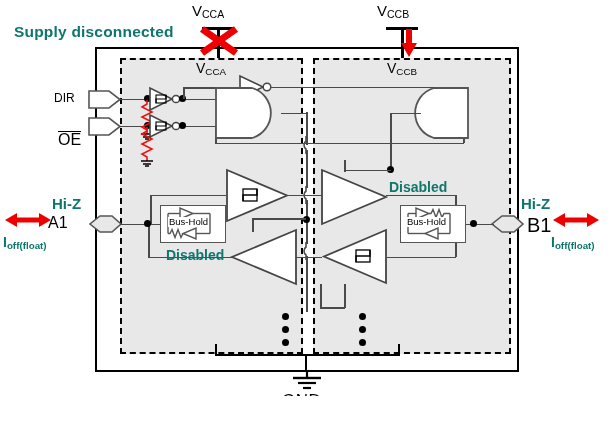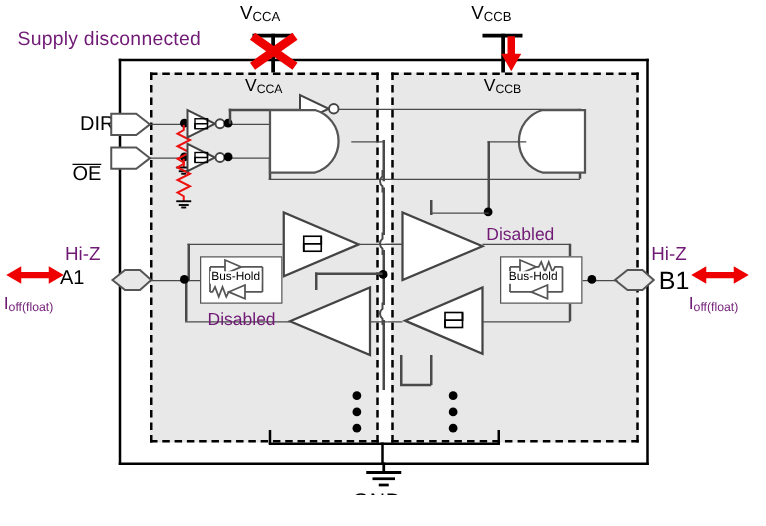--- a/index.html
+++ b/index.html
@@ -7,21 +7,21 @@
   body{font-family:"Liberation Sans", sans-serif;}
   #stage{
     position:relative;
     width:613px;height:396px;
     background:#ffffff;
     overflow:hidden;
   }
   .abs{position:absolute;}
   
   .lbl{position:absolute;white-space:nowrap;line-height:1;}
-  .red{color:#701a75;font-weight:normal;text-align:center;}
+  .red{color:#0f766e;font-weight:bold;text-align:center;}
   .blk{color:#000000;}
   .sub{font-size:0.70em;vertical-align:-0.18em;letter-spacing:0px;}
   .ovl{border-top:1.6px solid #000;display:inline-block;padding-top:0px;line-height:1.05;}
   
   .hline{position:absolute;background:#000;height:2px;}
   .vline{position:absolute;background:#000;width:2px;}
   .wire{position:absolute;background:#4a4a4a;}
   .whl{height:1.5px;}
   .wvl{width:1.5px;}
   .dot{position:absolute;background:#000;border-radius:50%;}
@@ -68,21 +68,21 @@
   <div class="lbl red" style="left:14px;top:24px;font-size:15.5px;letter-spacing:0.2px;">Supply  disconnected</div>
 
 
   <div class="lbl blk" style="left:196px;top:61px;font-size:14px;">
     <span>V</span><span class="sub">CCA</span>
   </div>
   <div class="lbl blk" style="left:387px;top:61px;font-size:14px;">
     <span>V</span><span class="sub">CCB</span>
   </div>
 
-  <div class="lbl blk" style="left:64px;top:92px;font-size:16px;">DIR</div>
+  <div class="lbl blk" style="left:54px;top:92px;font-size:12px;">DIR</div>
   <div class="lbl blk" style="left:58px;top:119px;font-size:16px;margin-top:12px;">
     <span class="ovl">OE</span>
   </div>
 
   <svg class="abs" style="left:88px;top:90px;" width="34" height="19">
     <path d="M1,1 L21,1 L32,9.5 L21,18 L1,18 Z" fill="#ffffff" stroke="#555" stroke-width="1.6"></path>
   </svg>
 
   <svg class="abs" style="left:88px;top:117px;" width="34" height="19">
     <path d="M1,1 L21,1 L32,9.5 L21,18 L1,18 Z" fill="#ffffff" stroke="#555" stroke-width="1.6"></path>

